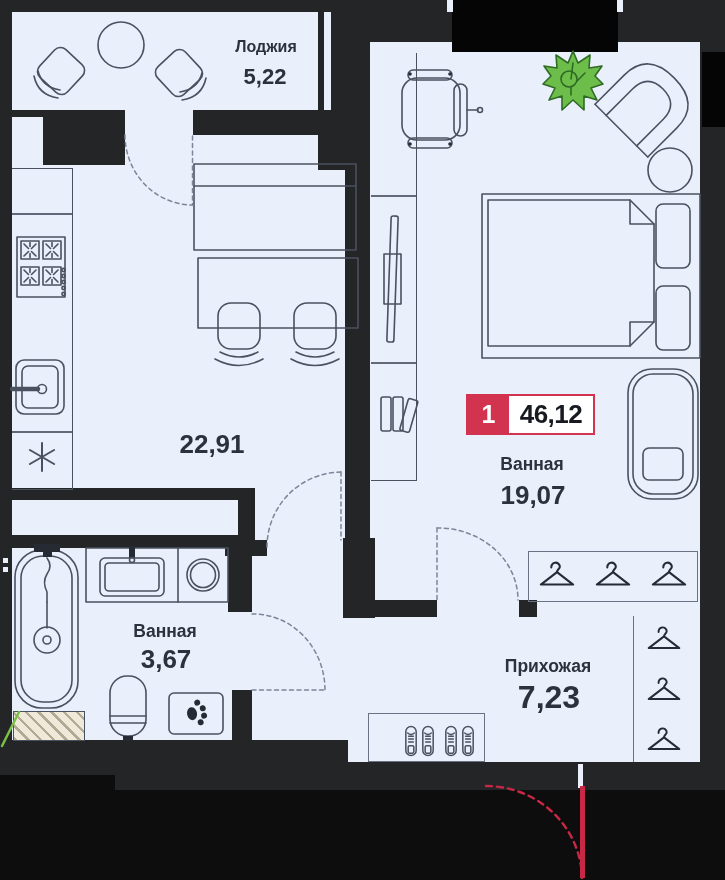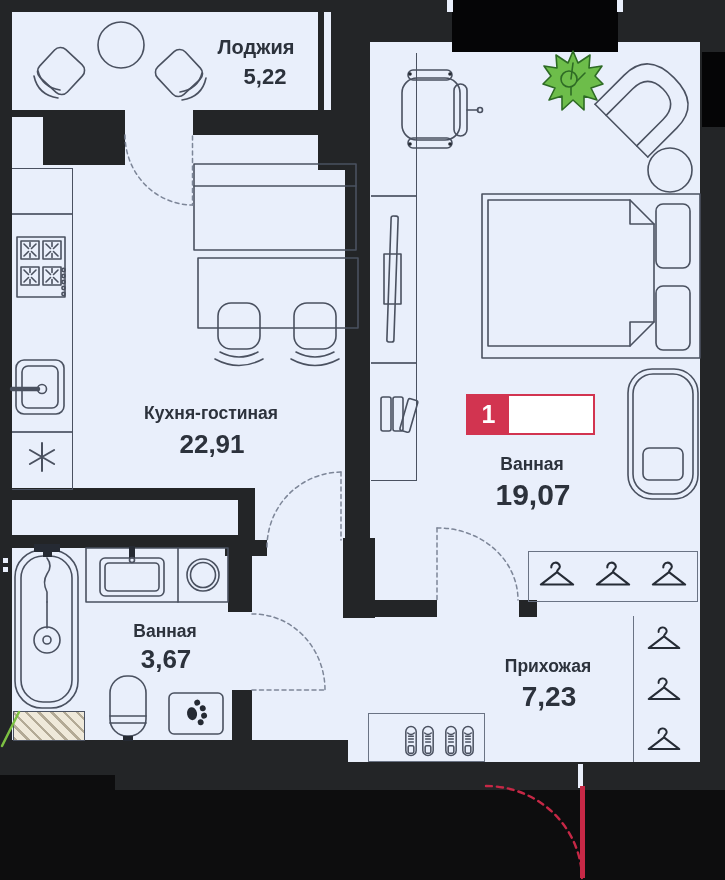--- a/index.html
+++ b/index.html
@@ -304,32 +304,32 @@
   </svg>
 
   <svg class="fx red" style="left:478px;top:776px" width="112" height="104" viewBox="0 0 112 104">
     <path d="M8 10 A96 94 0 0 1 104 102"></path>
   </svg>
   <div class="redline" style="left:580px;top:786px;width:5px;height:92px"></div>
   <svg class="fx" style="left:0;top:708px" width="22" height="40" viewBox="0 0 22 40">
     <line x1="2" y1="38" x2="19" y2="4" style="stroke:#7cc043;stroke-width:2.5"></line>
   </svg>
 
-  <div class="rn" style="left:256px;top:47px;font-size:20px">Лоджия</div>
+  <div class="rn" style="left:266px;top:47px;font-size:16px">Лоджия</div>
   <div class="ra" style="left:265px;top:77px;font-size:22px">5,22</div>
 
-  <div class="rn" style="left:211px;top:413px;font-size:17.5px">Кухня-гостиная</div>
   <div class="ra" style="left:212px;top:444px;font-size:26px">22,91</div>
 
   <div class="rn" style="left:532px;top:464px;font-size:17.5px">Ванная</div>
-  <div class="ra" style="left:533px;top:495px;font-size:30px">19,07</div>
+  <div class="ra" style="left:533px;top:495px;font-size:26px">19,07</div>
 
   <div class="rn" style="left:165px;top:631px;font-size:17.5px">Ванная</div>
   <div class="ra" style="left:166px;top:659px;font-size:26px">3,67</div>
 
   <div class="rn" style="left:548px;top:666px;font-size:17.5px">Прихожая</div>
-  <div class="ra" style="left:549px;top:697px;font-size:28px">7,23</div>
+  <div class="ra" style="left:549px;top:697px;font-size:32px">7,23</div>
 
   <div class="badge" style="left:466px;top:394px">
     <div class="badge-num">1</div>
+    <div class="badge-area">46,12</div>
   </div>
 
 </div>
 
 </body></html>

